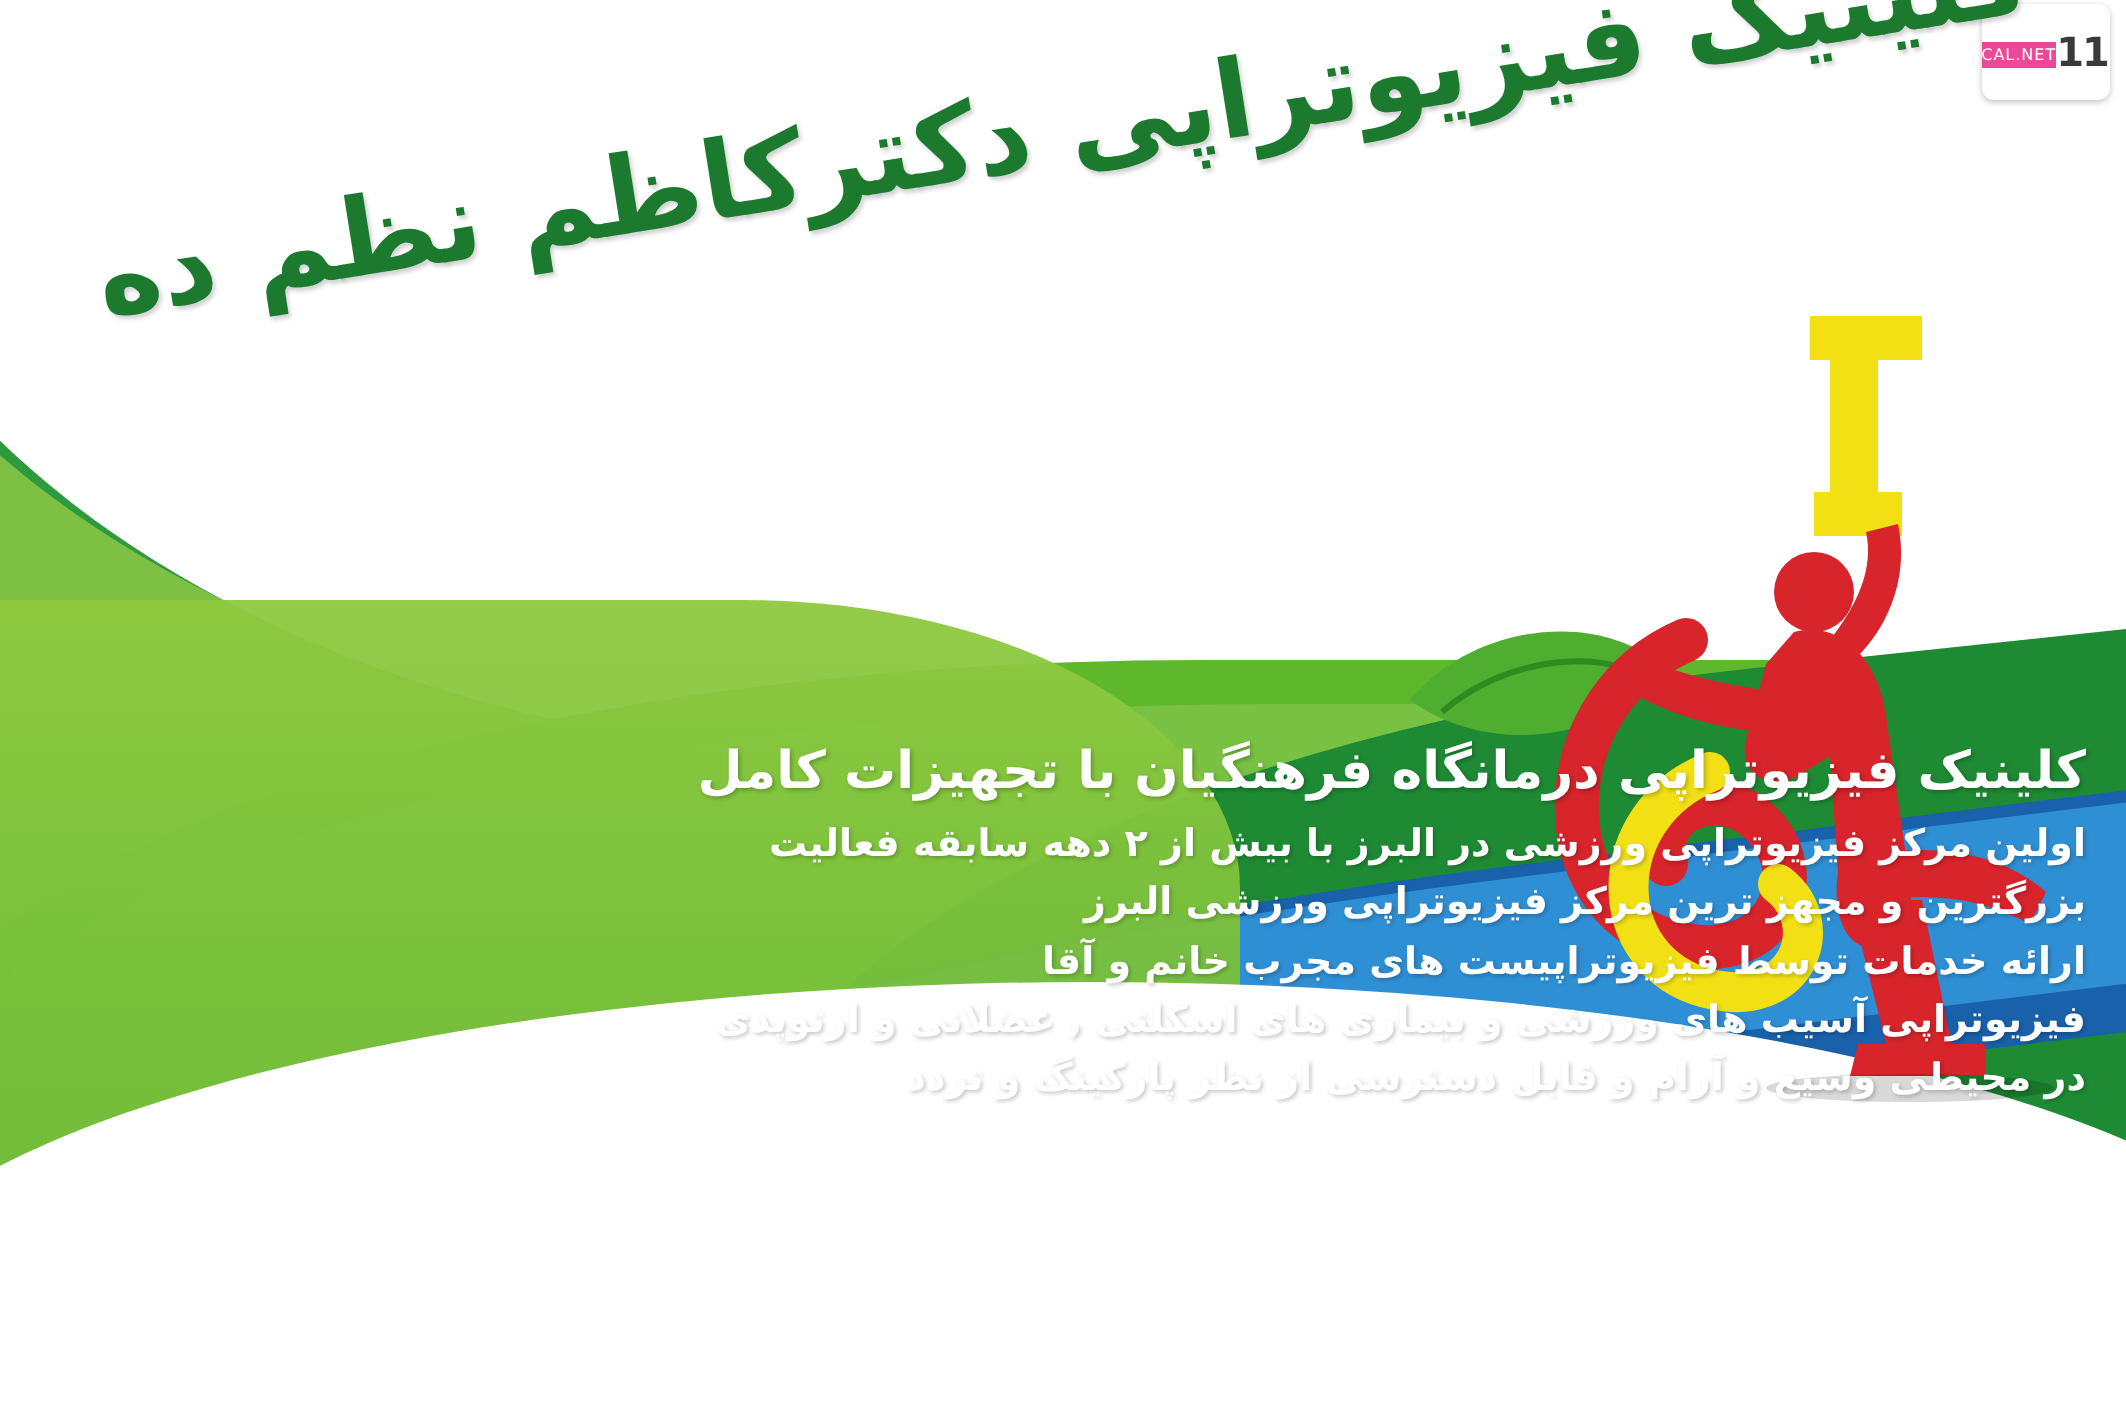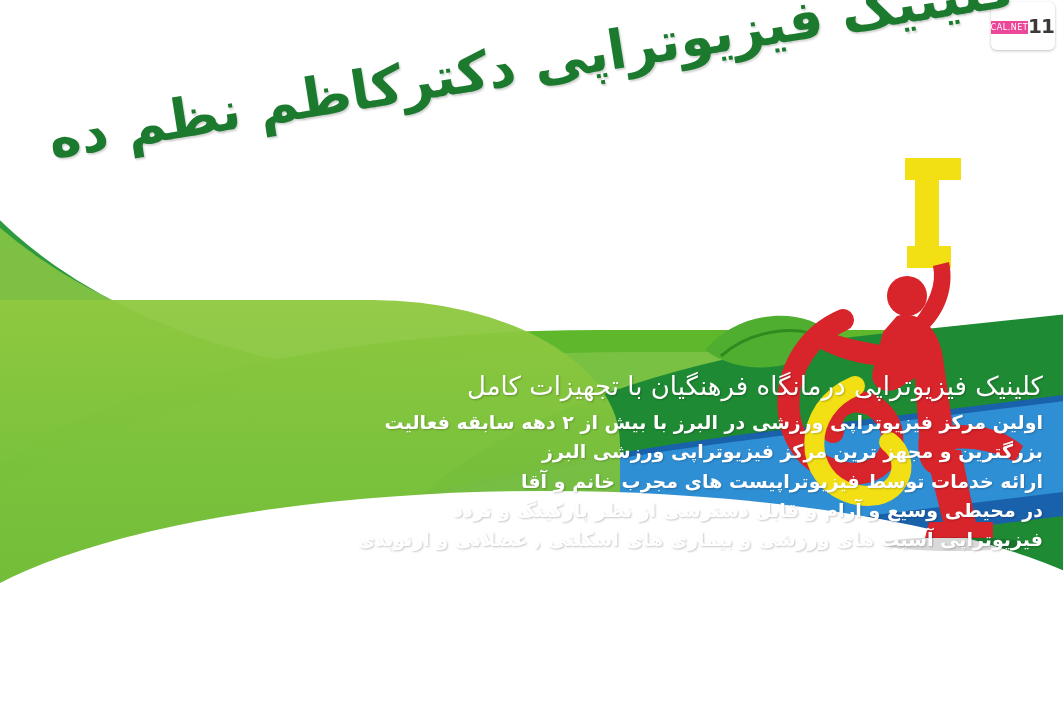--- a/index.html
+++ b/index.html
@@ -172,21 +172,21 @@
   
   .textblock{
     position:absolute;
     right:20px;top:368px;
     width:1010px;
     text-align:right;
     direction:rtl;
   }
   .line-main{
     color:#ffffff;
-    font-weight:normal;
+    font-weight:bold;
     font-size:26px;
     line-height:1.45;
     text-shadow:1px 1px 2px rgba(0,0,0,.25);
     margin:0 0 2px 0;
   }
   .line-sub{
     color:#ffffff;
     font-weight:bold;
     font-size:19px;
     line-height:1.55;
@@ -260,18 +260,18 @@
     </g>
 
     <ellipse cx="262" cy="394" rx="72" ry="7" fill="rgba(0,0,0,.15)"></ellipse>
   </svg>
 
   <div class="textblock">
     <p class="line-main">کلینیک فیزیوتراپی درمانگاه فرهنگیان با تجهیزات کامل</p>
     <p class="line-sub">اولین مرکز فیزیوتراپی ورزشی در البرز با بیش از ۲ دهه سابقه فعالیت</p>
     <p class="line-sub">بزرگترین و مجهز ترین مرکز فیزیوتراپی ورزشی البرز</p>
     <p class="line-sub">ارائه خدمات توسط فیزیوتراپیست های مجرب خانم و آقا</p>
+    <p class="line-sub">فیزیوتراپی آسیب های ورزشی و بیماری های اسکلتی , عضلانی و ارتوپدی</p>
     <p class="line-sub">در محیطی وسیع و آرام و قابل دسترسی از نظر پارکینگ و تردد</p>
-    <p class="line-sub">فیزیوتراپی آسیب های ورزشی و بیماری های اسکلتی , عضلانی و ارتوپدی</p>
   </div>
 
 
 </div>
 
 </body></html>

